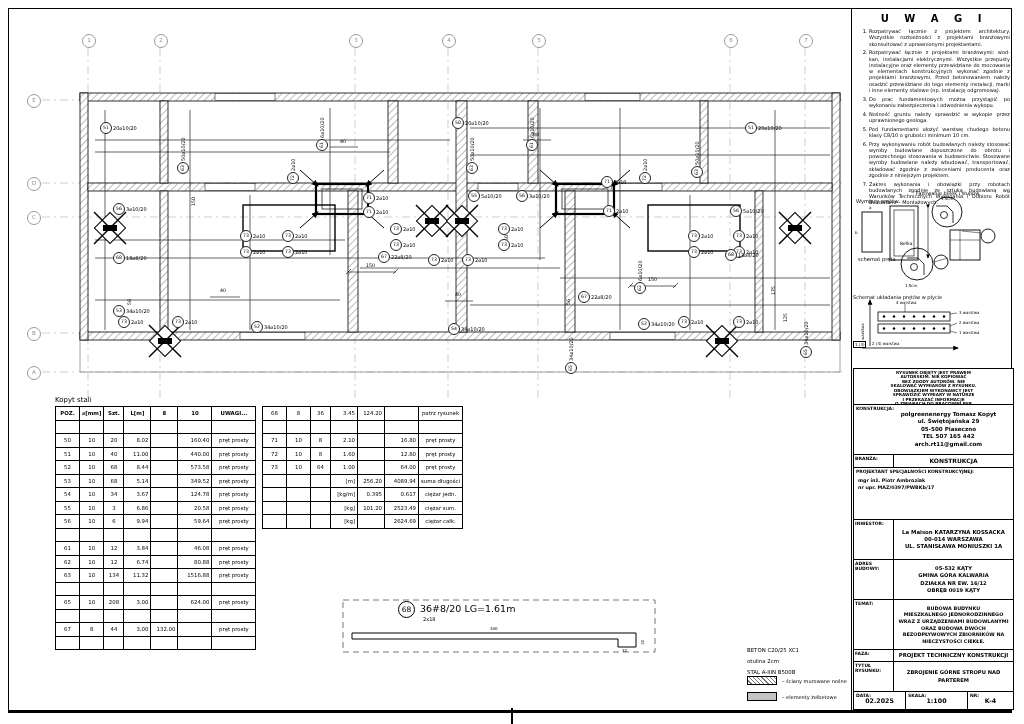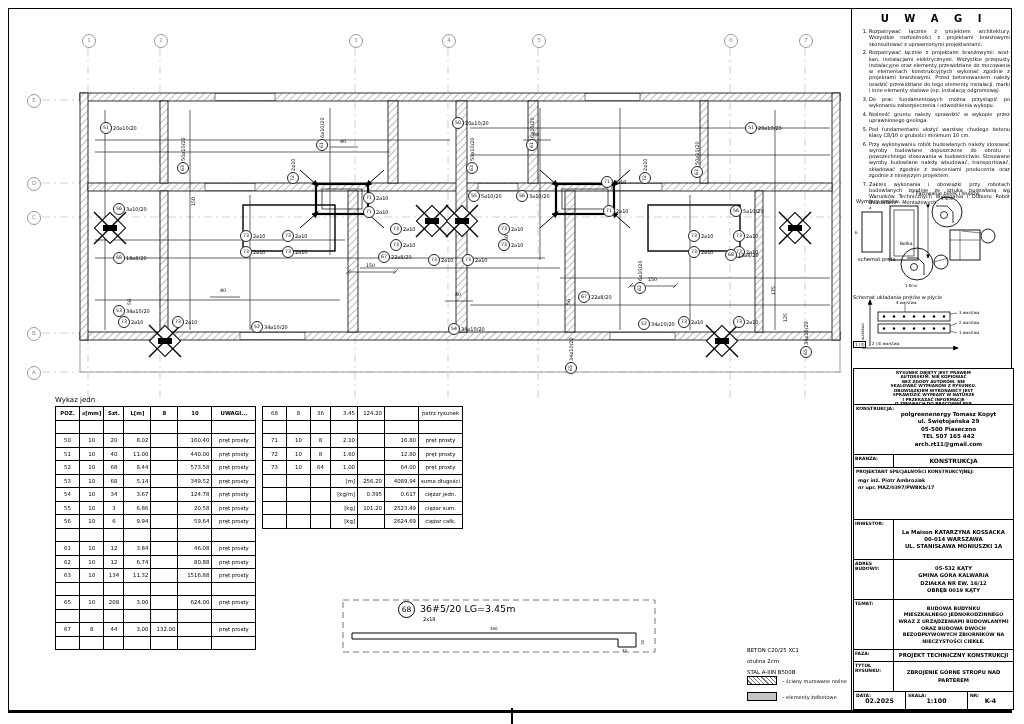--- a/index.html
+++ b/index.html
@@ -534,41 +534,41 @@
   <div class="cap" style="left:853px;top:294px;font-size:5px;">Schemat układania prętów w płycie</div>
   <div class="cap tiny" style="left:896px;top:300px;">4 warstwa</div>
   <div class="cap tiny" style="left:959px;top:310px;">3 warstwa</div>
   <div class="cap tiny" style="left:959px;top:320px;">2 warstwa</div>
   <div class="cap tiny" style="left:959px;top:330px;">1 warstwa</div>
   <div class="cap tiny vert-t" style="left:860px;top:340px;">warstwa</div>
   <div class="cap tiny" style="left:853px;top:341px;border:0.6px solid #000;padding:0 1px;">1 (3)</div>
   <div class="cap tiny" style="left:872px;top:341px;">2 (4) warstwa</div>
 
   <div class="det-bubble" style="left:398px;top:601px;">68</div>
-  <div class="det-desc" style="left:420px;top:603px;">36#5/20  LG=3.45m</div>
+  <div class="det-desc" style="left:420px;top:603px;">36#8/20  LG=1.61m</div>
   <div class="det-sub" style="left:423px;top:616px;">2x18</div>
   <div class="cap tiny" style="left:490px;top:626px;">300</div>
   <div class="cap tiny vert-t" style="left:640px;top:645px;">10</div>
   <div class="cap tiny" style="left:622px;top:648px;">32</div>
 
   <div class="mat">
     <div>BETON C20/25 XC1</div>
     <div>otulina 2cm</div>
     <div>STAL A-IIIN B500B</div>
   </div>
   <div class="legend-row" style="left:747px;top:676px;">
     <span class="swatch hatch"></span>
     <span>– ściany murowane nośne</span>
   </div>
   <div class="legend-row" style="left:747px;top:692px;">
     <span class="swatch solid"></span>
     <span>– elementy żelbetowe</span>
   </div>
 
-  <div class="wykaz-title">Wykaz jedn</div>
+  <div class="wykaz-title">Kopyt stali</div>
   <table class="tbl" style="left:55px;top:406px;" id="tbl-left">
     <colgroup>
         <col style="width:24px">
         <col style="width:24px">
         <col style="width:20px">
         <col style="width:27px">
         <col style="width:27px">
         <col style="width:34px">
         <col style="width:44px">
       </colgroup>

